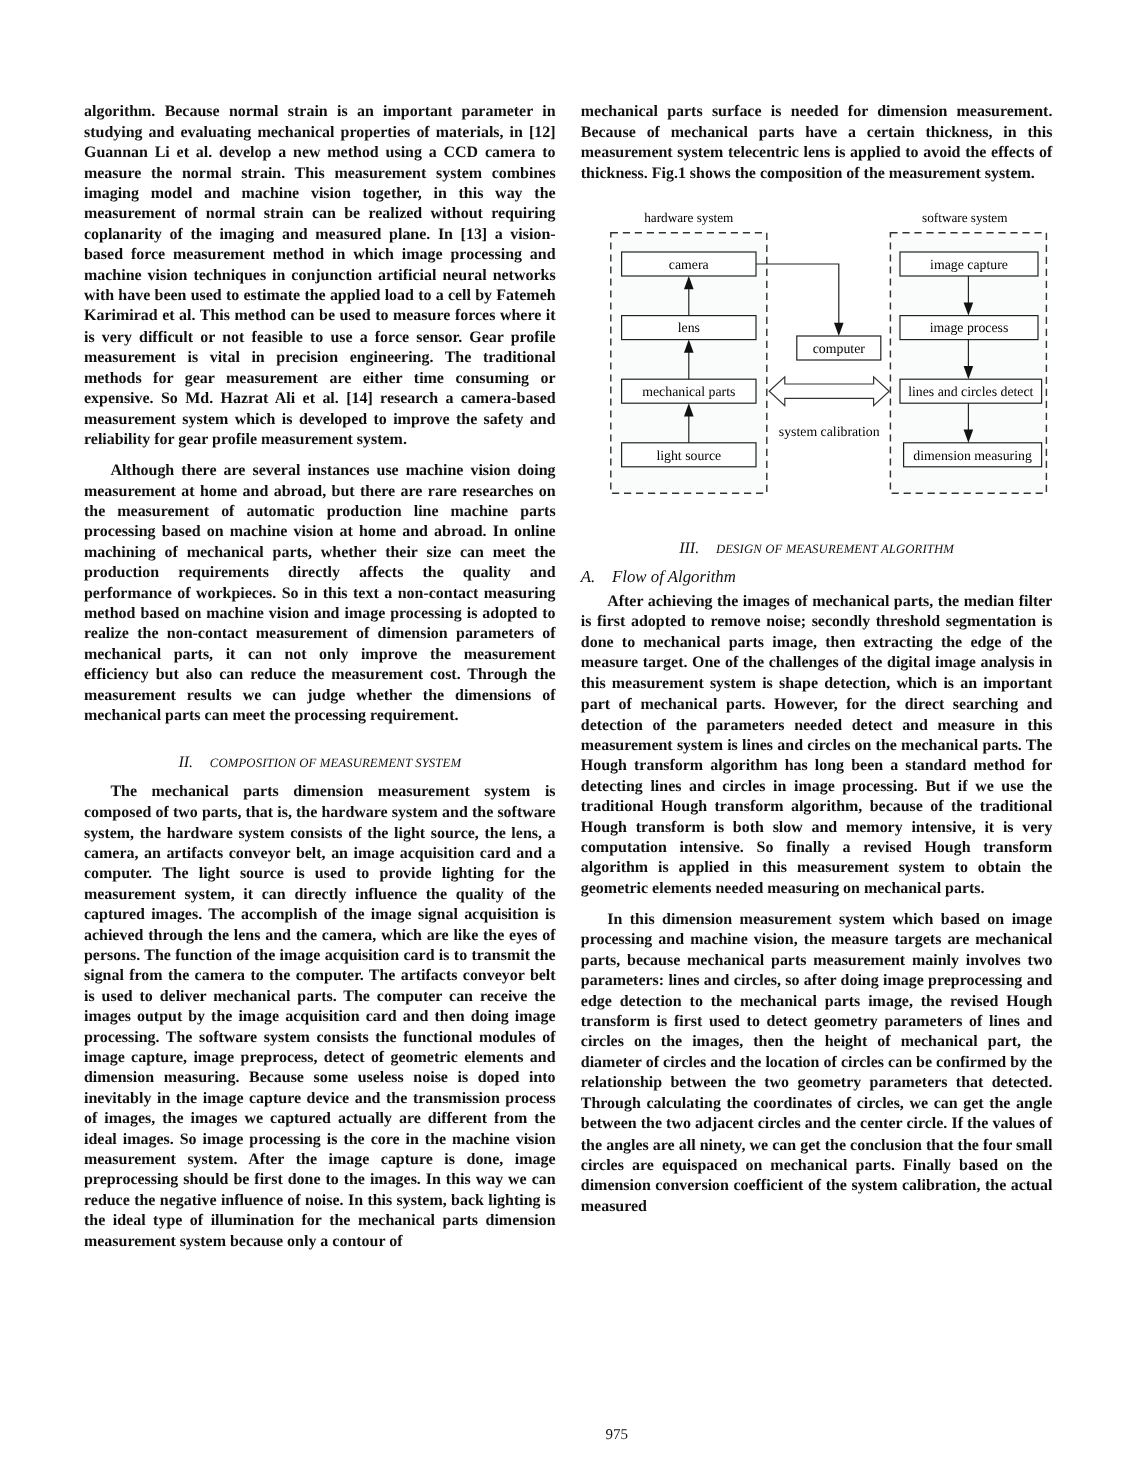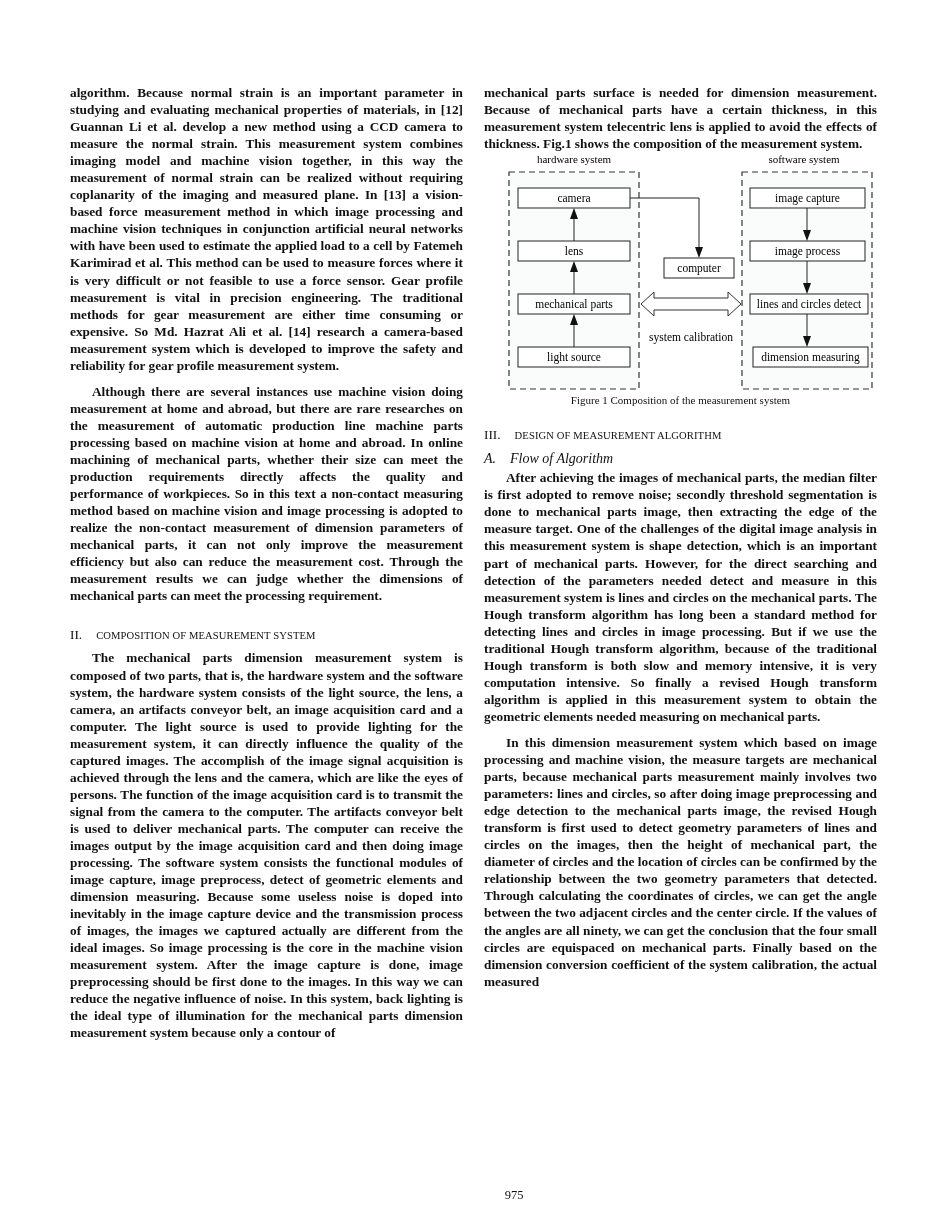--- a/index.html
+++ b/index.html
@@ -4,21 +4,21 @@
 <style>
   html, body { margin: 0; padding: 0; background: #ffffff; }
   body { width: 952px; height: 1232px; position: relative; overflow: hidden;
          font-family: "Liberation Serif", serif; color: #111; }
   .col { position: absolute; top: 84px; width: 393px; font-size: 13.3px; line-height: 17.05px; }
   .col-left { left: 70px; }
   .col-right { left: 484px; }
   p { margin: 0; text-align: justify; font-weight: bold; }
   p.indent { text-indent: 22px; }
   .gap { height: 9px; }
-  .sec-head { font-size: 13.3px; margin: 15px 0 5px 0; }
+  .sec-head { text-align: center; font-size: 13.3px; margin: 15px 0 5px 0; font-style: italic; }
   .sec-head .num { margin-right: 14px; }
   .sec-head .ttl { font-size: 10.6px; letter-spacing: 0.1px; }
   .sub-head { font-style: italic; font-size: 14px; margin: 6px 0 2px 0; }
   .sub-head .num { display: inline-block; width: 26px; }
   .figure { position: relative; width: 393px; height: 290px; margin-top: 0; }
   .figure svg { position: absolute; left: 0; top: 0; }
   .fig-caption { position: absolute; top: 258px; left: 0; width: 393px; text-align: center; font-size: 11px; }
   .page-num { position: absolute; top: 1188px; left: 0; width: 952px; text-align: center; font-size: 12.5px; padding-left: 38px; }
   svg text { font-family: "Liberation Serif", serif; }
 </style>
@@ -31,21 +31,21 @@
   <p class="indent">Although there are several instances use machine vision doing measurement at home and abroad, but there are rare researches on the measurement of automatic production line machine parts processing based on machine vision at home and abroad. In online machining of mechanical parts, whether their size can meet the production requirements directly affects the quality and performance of workpieces. So in this text a non-contact measuring method based on machine vision and image processing is adopted to realize the non-contact measurement of dimension parameters of mechanical parts, it can not only improve the measurement efficiency but also can reduce the measurement cost. Through the measurement results we can judge whether the dimensions of mechanical parts can meet the processing requirement.</p>
   <div class="sec-head" style="margin-top:22px;">
     <span class="num">II.</span><span class="ttl">COMPOSITION OF MEASUREMENT SYSTEM</span>
   </div>
   <p class="indent">The mechanical parts dimension measurement system is composed of two parts, that is, the hardware system and the software system, the hardware system consists of the light source, the lens, a camera, an artifacts conveyor belt, an image acquisition card and a computer. The light source is used to provide lighting for the measurement system, it can directly influence the  quality of the captured images. The accomplish of the image signal acquisition is achieved through the lens and the camera, which are like the eyes of persons. The function of the  image acquisition card is to transmit the signal from the camera to the computer.  The artifacts conveyor belt is used to deliver mechanical parts. The computer can receive the images output by the image acquisition card and then doing image processing. The software system consists the functional modules of image capture, image preprocess, detect of geometric elements and dimension measuring. Because  some useless noise is doped into inevitably in the image capture device and the transmission process of images,  the images we captured actually are different from the ideal images. So image processing is the core in the machine vision measurement system. After the image capture is done, image preprocessing should be first done to the images. In this way we can reduce the negative influence of noise.  In this system, back lighting is the ideal type of illumination for the mechanical parts dimension measurement system because only a contour of</p>
 </div>
 
 <div class="col col-right">
   <p>mechanical parts surface is needed for dimension measurement. Because of mechanical parts have a certain thickness, in this measurement system telecentric lens is applied to avoid the effects of thickness. Fig.1 shows the composition of the measurement system.</p>
 
-  <div class="figure" style="">
+  <div class="figure" style="margin-top:22px;">
     <svg width="393" height="260" viewBox="0 0 393 260">
       <defs>
         <marker id="ah" markerWidth="8" markerHeight="10" refX="4" refY="10" orient="auto-start-reverse" markerUnits="userSpaceOnUse">
         </marker>
       </defs>
 
       <text x="90" y="11" font-size="11" text-anchor="middle">hardware system</text>
       <text x="320" y="11" font-size="11" text-anchor="middle">software system</text>
 
       <rect x="25" y="20" width="130" height="217" fill="#fafcfc" stroke="#333" stroke-width="1.2" stroke-dasharray="6,4"></rect>
@@ -118,21 +118,20 @@
       <g>
         <polyline points="146,46 215,46 215,96" fill="none" stroke="#222" stroke-width="1"></polyline>
         <polygon points="211,95 219,95 215,106" fill="#111"></polygon>
       </g>
 
       <g>
         <polygon points="157,152 170,140 170,146 244,146 244,140 257,152 244,164 244,158 170,158 170,164" fill="#fff" stroke="#333" stroke-width="1"></polygon>
       </g>
       <text x="207" y="189" font-size="11.5" text-anchor="middle">system calibration</text>
     </svg>
-    <div class="fig-caption" style="top:240px;">Figure 1 Composition of the measurement system</div>
   </div>
 
   <div class="sec-head" style="margin-top:-16px;">
     <span class="num">III.</span><span class="ttl">DESIGN OF MEASUREMENT ALGORITHM</span>
   </div>
   <div class="sub-head">
     <span class="num">A.</span><span>Flow of Algorithm</span>
   </div>
   <p class="indent">After achieving the images of mechanical parts, the median filter is first adopted to remove noise; secondly threshold segmentation is done to mechanical parts image, then extracting the edge of the measure target. One of the challenges of the digital image analysis in this measurement system is shape detection, which is an important part of mechanical parts. However, for the direct searching and detection of the parameters needed detect and measure in this measurement system is lines and circles on the mechanical parts. The Hough transform algorithm has long been a standard method for detecting lines and circles in image processing. But if we use the traditional Hough transform algorithm, because of the traditional Hough transform is both slow and memory intensive, it is very computation intensive. So finally a revised Hough transform algorithm is applied in this measurement system to obtain the geometric elements needed measuring on mechanical parts.</p>
   <div class="gap"></div>

